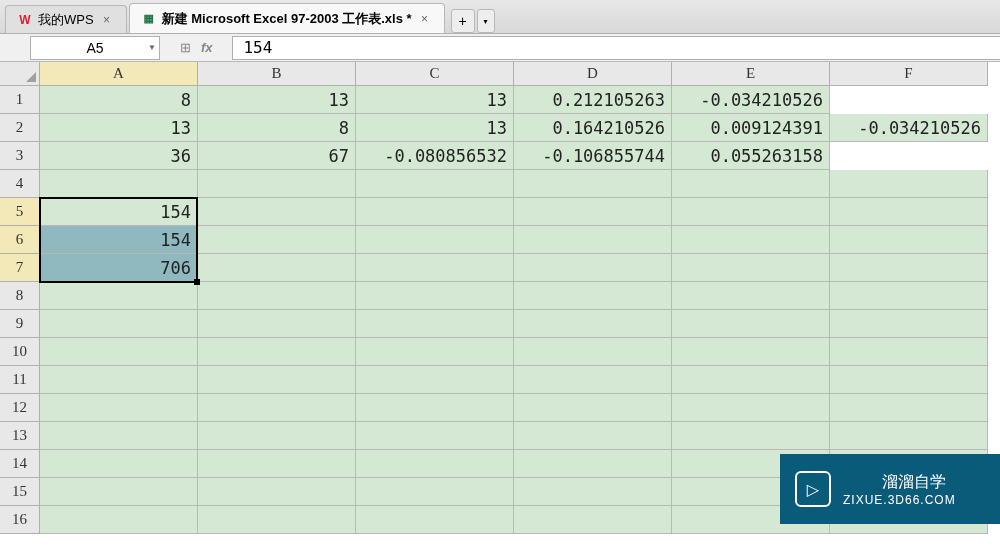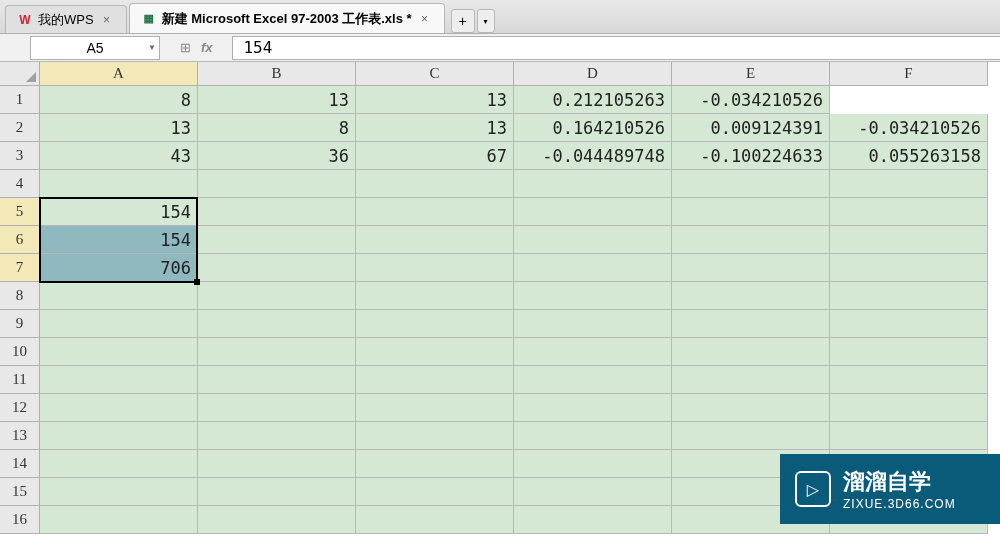--- a/index.html
+++ b/index.html
@@ -257,22 +257,23 @@
       display: flex;
       align-items: center;
       justify-content: center;
       font-size: 16px;
     }
     .watermark-text {
       display: flex;
       flex-direction: column;
     }
     .watermark-title {
-      font-size: 22px;
-      font-weight: bold;
+      font-size: 16px;
+      font-weight: normal;
+      margin-left: 39px;
     }
     .watermark-url {
       font-size: 12px;
       letter-spacing: 1px;
       text-align: right;
     }
   </style>
 </head>
 <body>
 
@@ -346,25 +347,24 @@
     </div>
     <div class="cell-row">
       <div class="cell">13</div>
       <div class="cell">8</div>
       <div class="cell">13</div>
       <div class="cell">0.164210526</div>
       <div class="cell">0.009124391</div>
       <div class="cell">-0.034210526</div>
     </div>
     <div class="cell-row">
-      <div class="cell">43</div>
       <div class="cell">36</div>
       <div class="cell">67</div>
-      <div class="cell">-0.044489748</div>
-      <div class="cell">-0.100224633</div>
+      <div class="cell">-0.080856532</div>
+      <div class="cell">-0.106855744</div>
       <div class="cell">0.055263158</div>
     </div>
     <div class="cell-row">
       <div class="cell"></div>
       <div class="cell"></div>
       <div class="cell"></div>
       <div class="cell"></div>
       <div class="cell"></div>
       <div class="cell"></div>
     </div>

